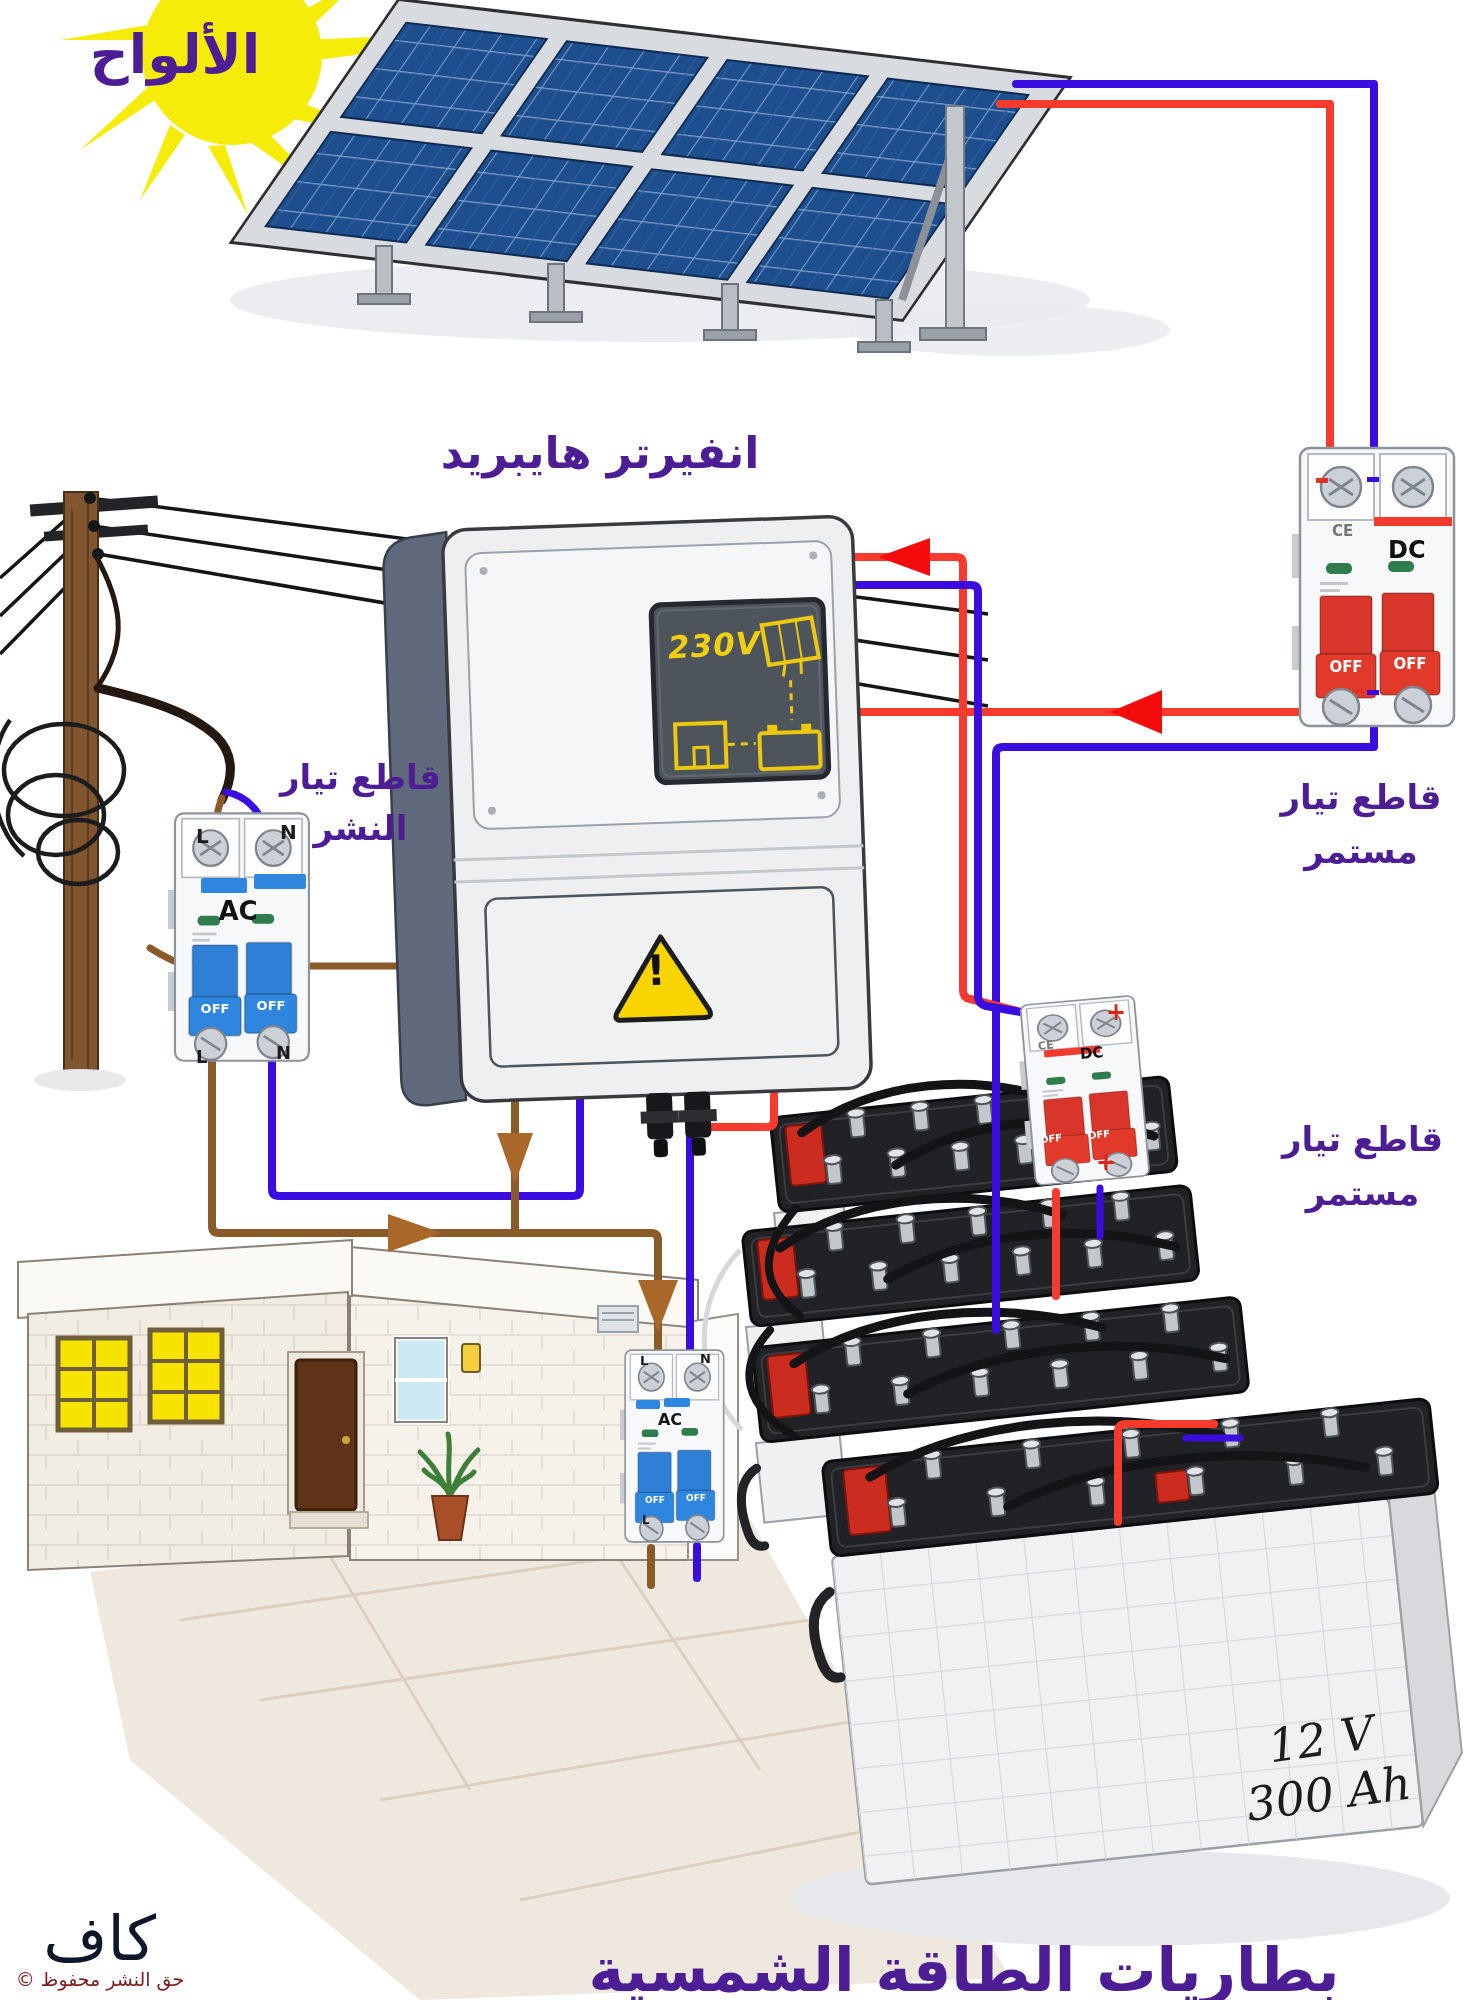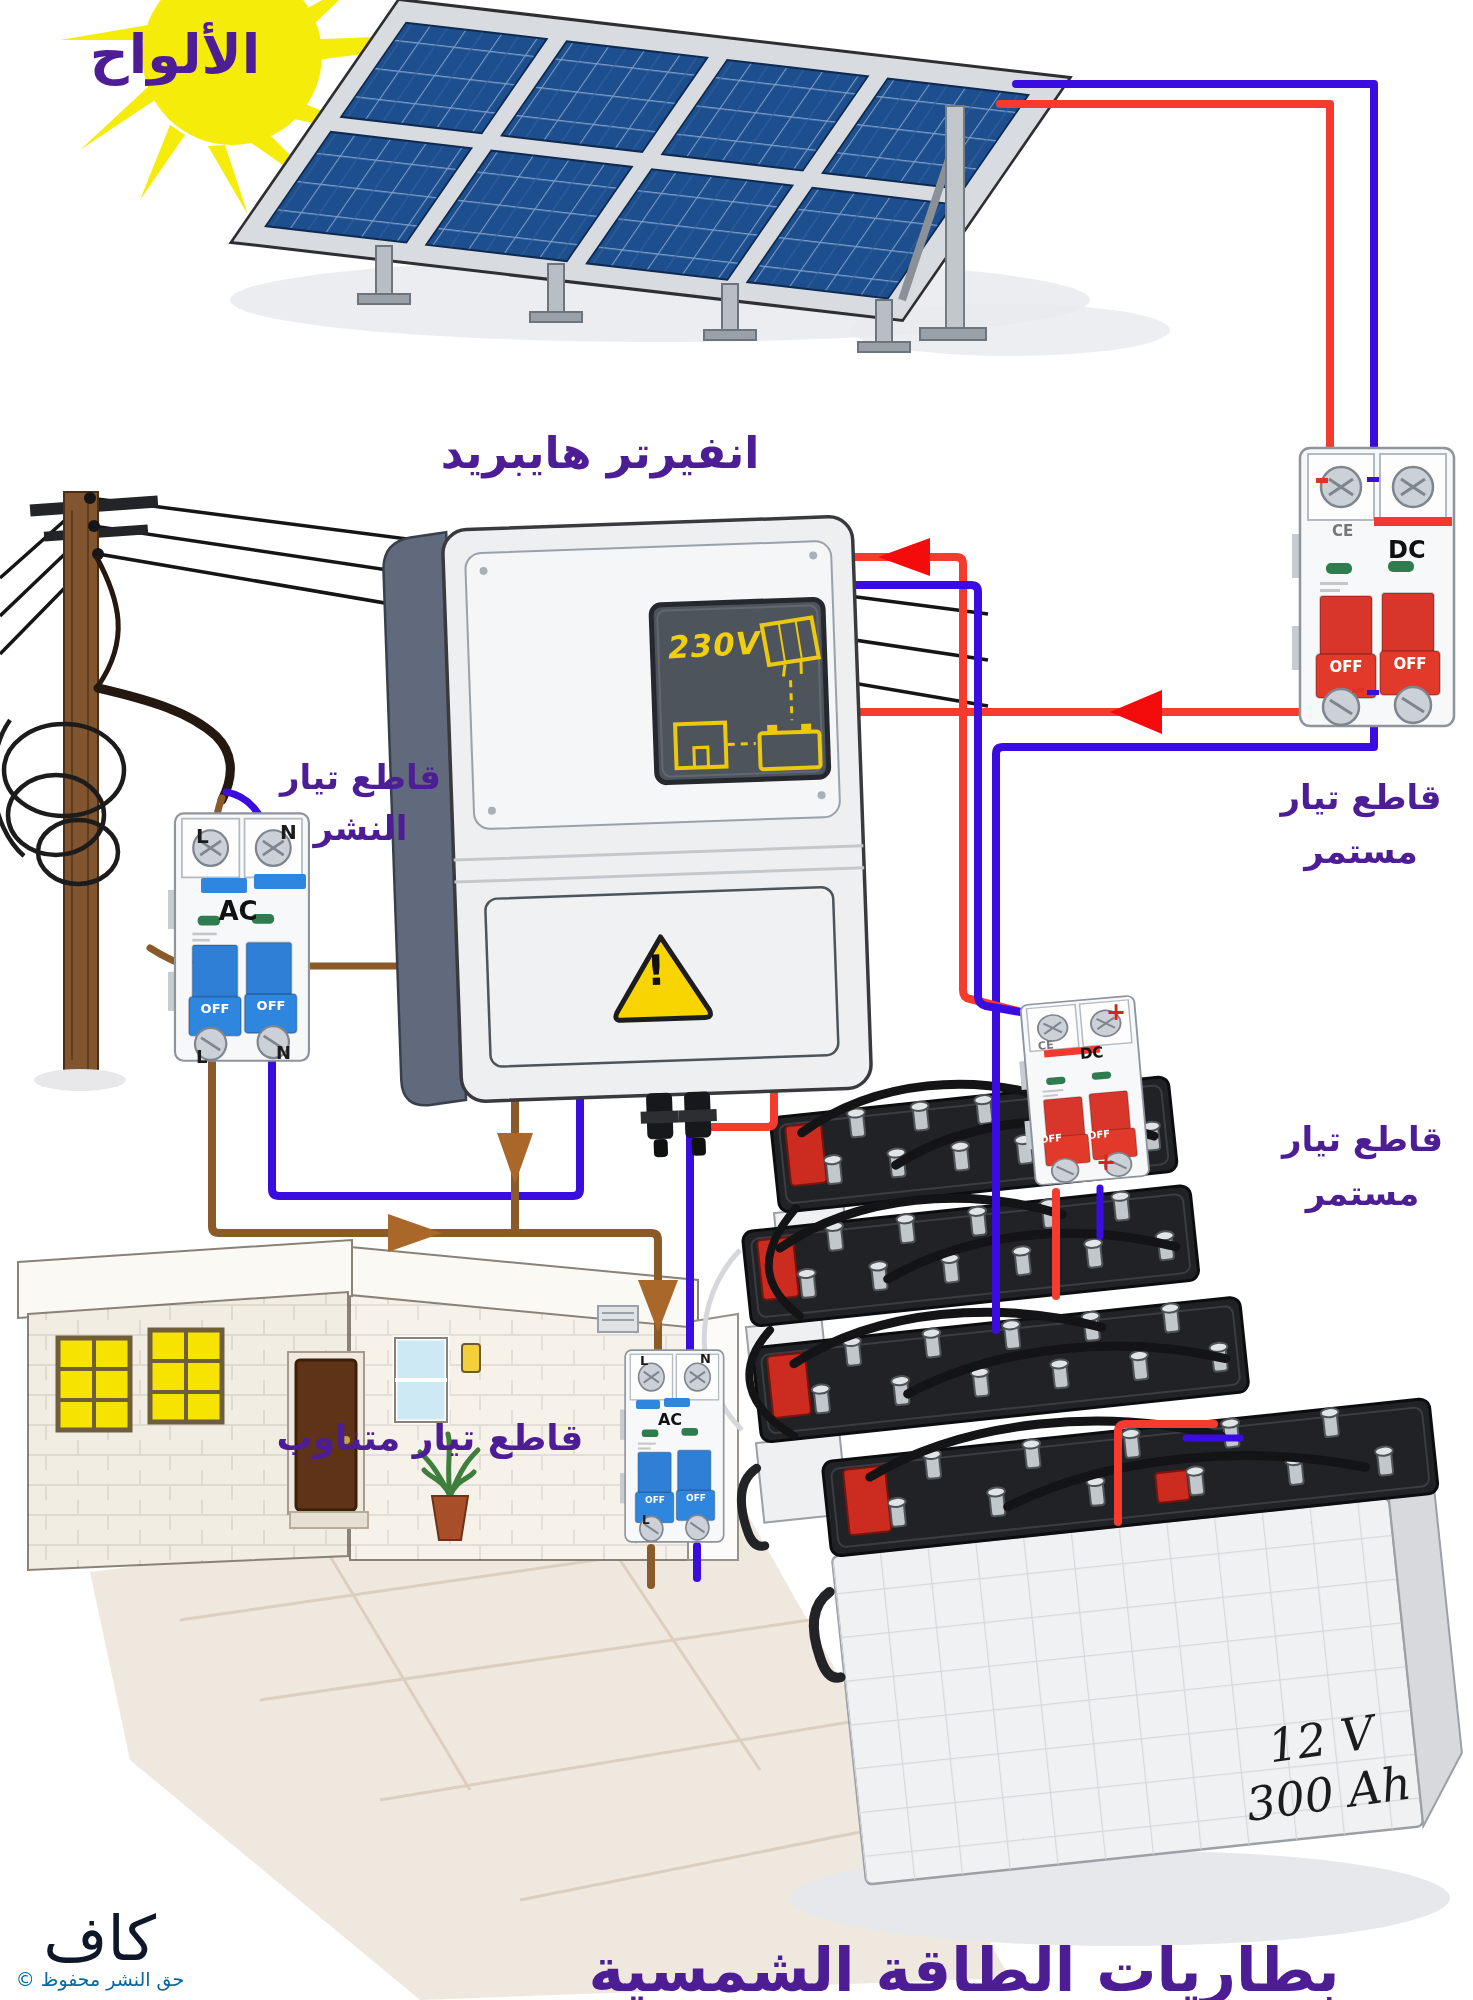--- a/index.html
+++ b/index.html
@@ -339,21 +339,20 @@
 <div class="lbl" style="left:5px;top:25px;width:340px;font-size:54px;">
   <span>الألواح</span><br>
 </div>
 <div class="lbl" style="left:330px;top:428px;width:540px;font-size:44px;">انفيرتر هايبريد</div>
 <div class="lbl" style="left:455px;top:1902px;width:1018px;font-size:60px;margin-top:35px;">بطاريات الطاقة الشمسية</div>
 
 <div class="lbl" style="left:258px;top:752px;width:205px;font-size:34px;line-height:1.5;">
   <span>قاطع تيار</span><br>
   <span>النشر</span>
 </div>
-<div class="lbl" style="left:245px;top:1418px;width:370px;font-size:36px;">قاطع تيار متناوب</div>
 <div class="lbl" style="left:1255px;top:770px;width:212px;font-size:34px;line-height:1.6;">
   <span>قاطع تيار</span><br>
   <span>مستمر</span>
 </div>
 <div class="lbl" style="left:1255px;top:1112px;width:215px;font-size:34px;line-height:1.6;">
   <span>قاطع تيار</span><br>
   <span>مستمر</span>
 </div>
 
 <div class="dl" style="left:1205px;top:1712px;width:240px;text-align:center;transform:rotate(-8deg);font-family:'DejaVu Serif',serif;font-style:italic;font-size:46px;color:#1c1c1c;line-height:1.2;">
@@ -385,15 +384,15 @@
 <div class="dl" style="left:642px;top:1514px;font-size:12px;font-weight:800;color:#1b1b1b;">L</div>
 
 <div class="dl" style="left:1038px;top:1040px;font-size:11px;color:#777;font-weight:600;transform:rotate(-5deg);">CE</div>
 <div class="dl" style="left:1080px;top:1046px;font-size:15px;font-weight:900;color:#111;transform:rotate(-5deg);">DC</div>
 <div class="dl off" style="left:1028px;top:1134px;width:46px;font-size:10px;transform:rotate(-5deg);">OFF</div>
 <div class="dl off" style="left:1076px;top:1130px;width:46px;font-size:10px;transform:rotate(-5deg);">OFF</div>
 <div class="dl" style="left:1106px;top:1000px;font-size:24px;font-weight:900;color:#e02214;">+</div>
 <div class="dl" style="left:1096px;top:1150px;font-size:24px;font-weight:900;color:#e02214;">+</div>
 
 <div class="dl" style="left:6px;top:1908px;width:150px;text-align:right;font-size:62px;font-weight:normal;color:#0f172a;direction:rtl;">كاف</div>
-<div class="dl" style="left:0px;top:1970px;width:200px;text-align:center;font-size:19px;color:#0369a1;direction:rtl;">حق النشر محفوظ ©</div>
+<div class="dl" style="left:0px;top:1970px;width:200px;text-align:center;font-size:19px;color:#7f1d1d;direction:rtl;">حق النشر محفوظ ©</div>
 
 </div>
 
 </body></html>

